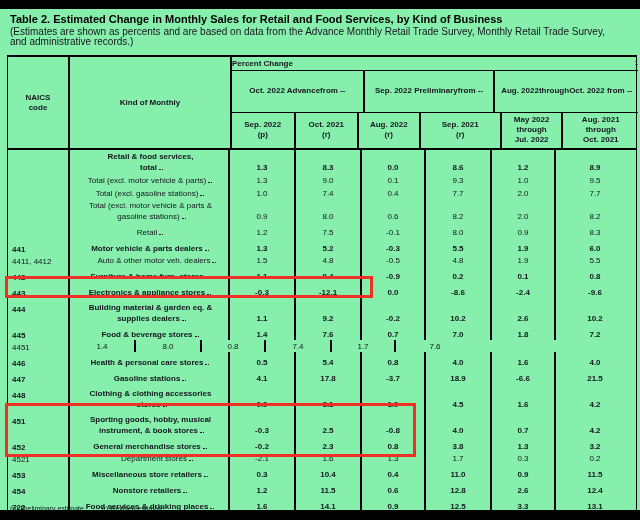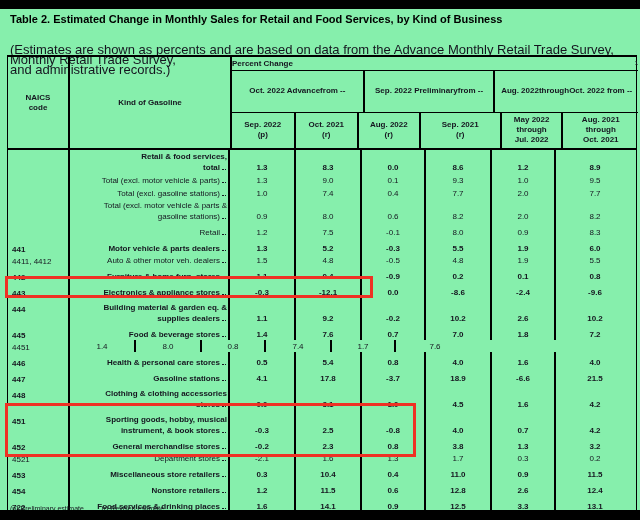--- a/index.html
+++ b/index.html
@@ -2,21 +2,21 @@
 <html><head>
 <meta charset="utf-8">
 <style>
   html,body{margin:0;padding:0;background:#fff;}
   .page{position:relative;width:640px;height:520px;background:#86efac;overflow:hidden;
         font-family:"Liberation Sans",sans-serif;color:#15151f;}
   .bar{position:absolute;left:0;width:640px;background:#000;}
   .bar.top{top:0;height:9px;}
   .bar.bottom{top:510px;height:10px;z-index:30;}
   .title{position:absolute;left:10px;top:13px;font-size:11px;font-weight:bold;color:#000;white-space:nowrap;}
-  .subtitle{position:absolute;left:10px;top:45px;font-size:13px;line-height:10px;color:#15151f;}
+  .subtitle{position:absolute;left:10px;top:27px;font-size:10px;line-height:10px;color:#15151f;}
   
   .tbl{position:absolute;left:7px;top:55px;width:628px;border-top:2.5px solid #000;
        border-left:1px solid #000;border-right:1px solid #000;font-size:8px;}
   .hdr{display:flex;height:91px;border-bottom:2.5px solid #000;}
   .hcell{display:flex;flex-direction:column;justify-content:center;align-items:center;
          text-align:center;font-weight:bold;font-size:8px;line-height:10px;}
   .c-naics{width:60px;flex:none;}
   .c-kob{width:160px;flex:none;border-left:2px solid #000;}
   .hdr-data{width:406px;flex:none;border-left:2px solid #000;display:flex;flex-direction:column;}
   .pct-row{height:13px;display:flex;align-items:center;justify-content:space-between;
@@ -43,21 +43,21 @@
   .row{display:flex;align-items:stretch;min-height:13px;}
   .row.two{min-height:23px;}
   .row.gap{min-height:16px;}
   .row.two.gap{min-height:26px;}
   .row.indent{min-height:12px;}
   .cell{display:flex;align-items:flex-end;}
   .naics{width:60px;flex:none;padding-left:4px;box-sizing:border-box;align-items:flex-end;}
   .row.two .naics span{padding-bottom:10px;}
   .kob{width:160px;flex:none;border-left:2px solid #000;box-sizing:border-box;
        padding-left:4px;padding-right:1px;flex-direction:column;justify-content:flex-end;
-       align-items:flex-end;display:flex;}
+       align-items:center;display:flex;}
   .l1,.l2{line-height:11px;white-space:nowrap;}
   .lline{display:flex;align-items:baseline;}
   .lline .leader{flex:1;border-bottom:1.5px dotted #15151f;margin:0 1px 2px 2px;min-width:4px;}
   .row.indent .l1{padding-left:14px;}
   .l2{padding-left:3px;}
   .val{box-sizing:border-box;justify-content:center;padding-bottom:1px;}
   .val.v0{width:66px;border-left:2px solid #000;}
   .val.v1{width:66px;border-left:2px solid #000;}
   .val.v2{width:64px;border-left:2px solid #000;}
   .val.v3{width:66px;border-left:2px solid #000;}
@@ -83,21 +83,21 @@
   </div>
 
   <div class="tbl">
 
     <div class="hdr">
       <div class="hcell c-naics">
         <div>NAICS</div>
         <div>code</div>
       </div>
       <div class="hcell c-kob">
-        <div>Kind of Gasoline</div>
+        <div>Kind of Monthly</div>
       </div>
       <div class="hdr-data">
         <div class="pct-row">
           <span>Percent Change</span>
             <sup>1</sup>
         </div>
         <div class="grp-row">
           <div class="grp g1">
             <div>Oct. 2022 Advance</div>
             <div>from --</div>

